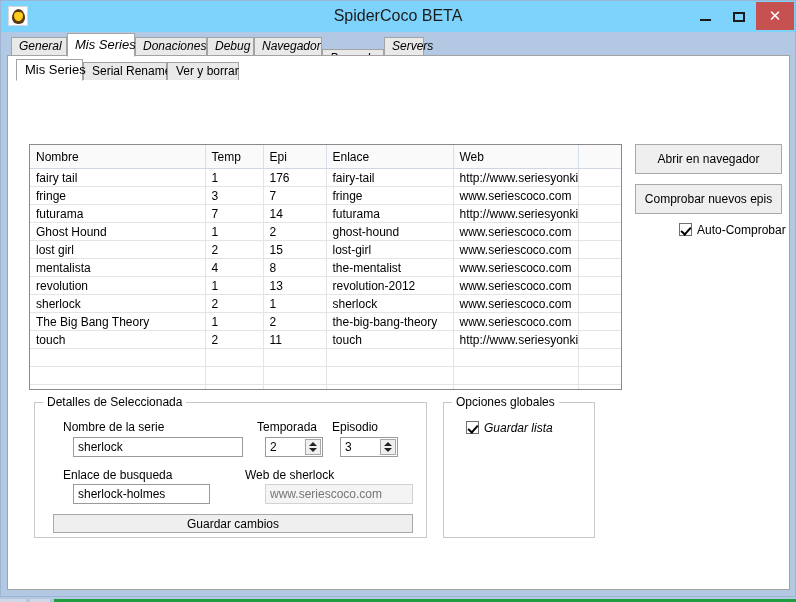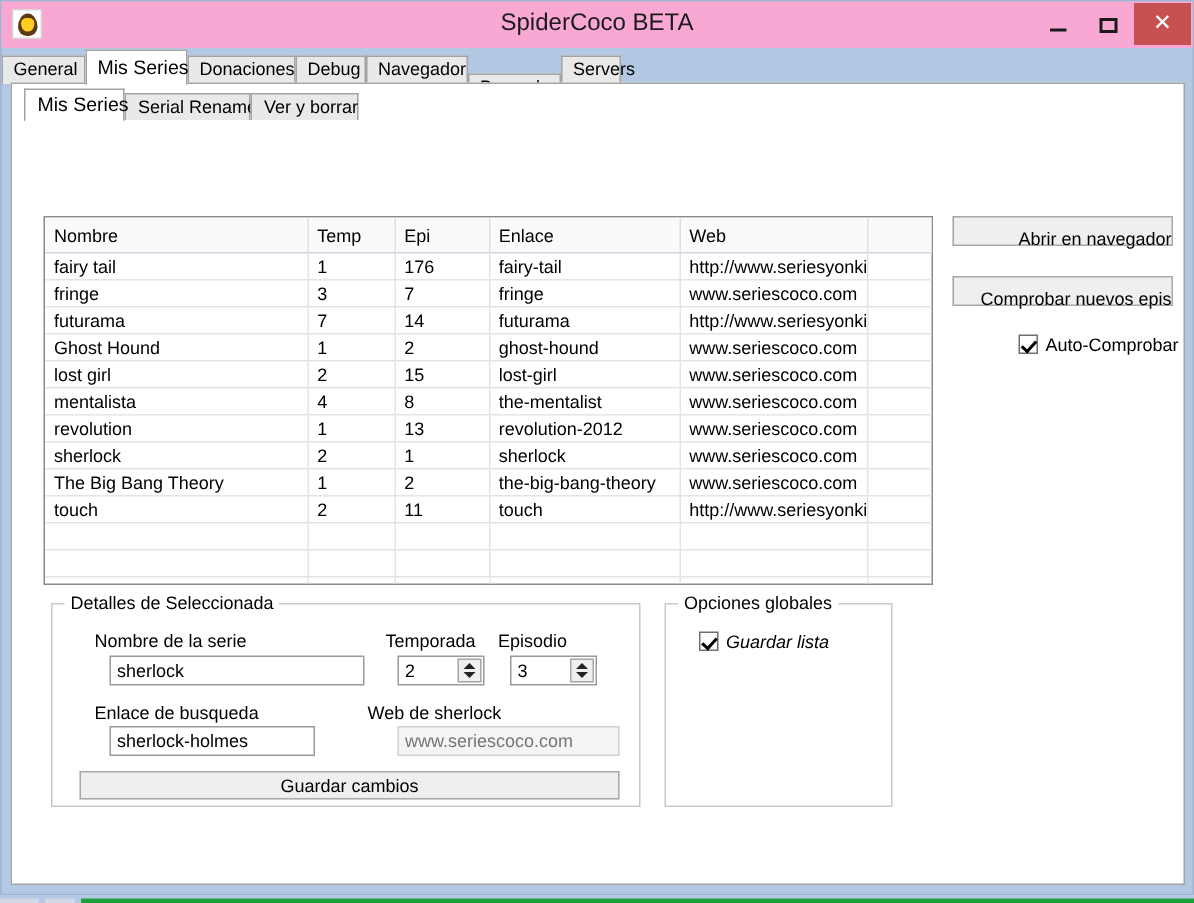--- a/index.html
+++ b/index.html
@@ -27,21 +27,21 @@
     box-sizing: border-box;
     border: 1px solid #9db5d2;
   }
 
   
   .titlebar {
     position: absolute;
     left: 0; top: 0;
     width: 794px;
     height: 31px;
-    background: #f9a8d4;
+    background: #7dd3fc;
   }
   .app-icon {
     position: absolute;
     left: 7px; top: 5px;
     width: 20px; height: 20px;
     background: #ffffff;
     border: 1px solid #d8d8d8;
     box-sizing: border-box;
   }
   .app-icon .glyph {
@@ -95,23 +95,24 @@
   .icon-close {
     position: absolute; left: 0; top: 0;
     width: 38px; height: 28px;
     color: #fff; font-size: 15px; line-height: 28px; text-align: center;
     font-family: "Liberation Sans", sans-serif;
   }
 
   
   .tabstrip {
     position: absolute;
-    left: 0; top: 32px;
+    left: 10px; top: 32px;
     width: 783px;
     height: 23px;
+    font-style: italic;
   }
   .tab {
     position: absolute;
     top: 4px;
     height: 19px;
     background: #e9e9e9;
     border: 1px solid #a3a3a3;
     border-bottom: none;
     box-sizing: border-box;
     font-size: 12px;
@@ -217,27 +218,27 @@
   .col-temp   { width: 58px; }
   .col-epi    { width: 63px; }
   .col-enlace { width: 127px; }
   .col-web    { width: 125px; }
   .col-extra  { width: 45px; }
 
   
   .sidebtn {
     position: absolute;
     width: 147px;
-    height: 20px;
+    height: 30px;
     background: #efefef;
     border: 1px solid #a8a8a8;
     box-sizing: border-box;
     font-size: 12px;
     line-height: 28px;
-    text-align: right;
+    text-align: center;
     cursor: default;
     color: #000;
   }
   #btn-abrir { left: 627px; top: 88px; }
   #btn-comprobar { left: 627px; top: 128px; }
 
   .chk-row {
     position: absolute;
     font-size: 12px;
     cursor: default;

